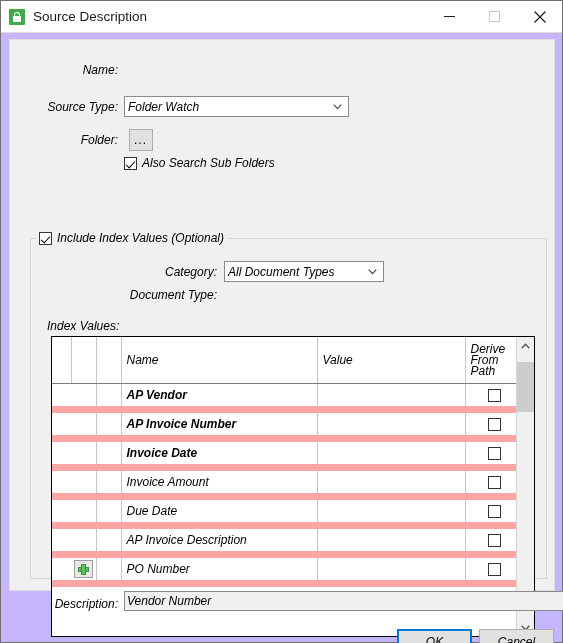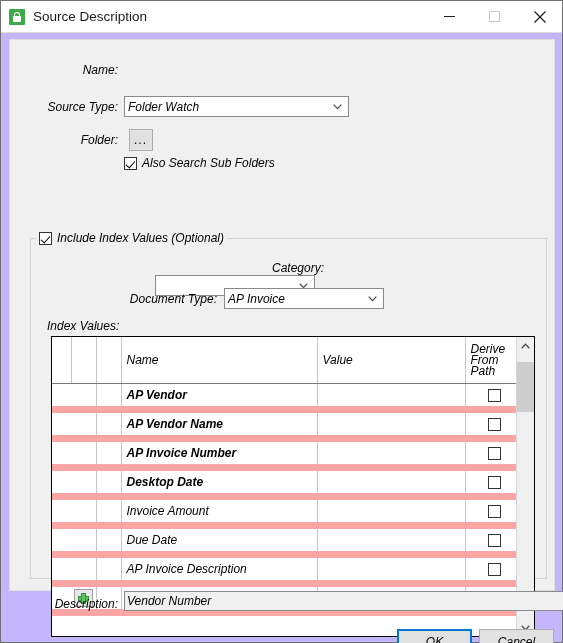--- a/index.html
+++ b/index.html
@@ -265,41 +265,34 @@
           <span>Also Search Sub Folders</span>
         </div>
       </div>
 
       <div class="groupbox">
         <div class="gb-legend">
           <span class="chkbox checked"></span>
           <span>Include Index Values (Optional)</span>
         </div>
 
-        <div class="row" style="left:0px;top:22px;width:400px;flex-direction:column;">
+        <div class="row" style="left:0px;top:22px;width:400px;">
           <div class="lbl" style="width:186px;">Category:</div>
           <div class="cbo" style="margin-left:7px;width:160px;">
+            <span>All Document Types</span>
             <span class="arw">
               <svg width="9" height="6" viewBox="0 0 9 6">
                   <polyline points="0.7,0.7 4.5,4.6 8.3,0.7" fill="none" stroke="#4a4a4a" stroke-width="1.2"></polyline>
                 </svg>
             </span>
           </div>
         </div>
 
         <div class="row" style="left:0px;top:49px;width:400px;">
           <div class="lbl" style="width:186px;">Document Type:</div>
-          <div class="cbo" style="margin-left:7px;width:160px;">
-            <span>AP Invoice</span>
-            <span class="arw">
-              <svg width="9" height="6" viewBox="0 0 9 6">
-                  <polyline points="0.7,0.7 4.5,4.6 8.3,0.7" fill="none" stroke="#4a4a4a" stroke-width="1.2"></polyline>
-                </svg>
-            </span>
-          </div>
         </div>
 
         <div class="gridlabel">Index Values:</div>
 
         <div class="grid-wrap">
           <div class="grid-main">
             <table class="grid">
               <colgroup>
                 <col style="width:19px">
                   <col style="width:25px">
@@ -328,37 +321,29 @@
                     <td class="c2"></td>
                     <td class="c3"></td>
                     <td class="bold">AP Vendor</td>
                     <td class="val-sel"></td>
                     <td class="derive"><span class="dchk"></span></td>
                   </tr>
                   <tr>
                     <td class="c1"></td>
                     <td class="c2"></td>
                     <td class="c3"></td>
-                    <td class="bold">AP Vendor Name</td>
-                    <td class="val-green"></td>
-                    <td class="derive"><span class="dchk"></span></td>
-                  </tr>
-                  <tr>
-                    <td class="c1"></td>
-                    <td class="c2"></td>
-                    <td class="c3"></td>
                     <td class="bold">AP Invoice Number</td>
                     <td class="val-green"></td>
                     <td class="derive"><span class="dchk"></span></td>
                   </tr>
                   <tr>
                     <td class="c1"></td>
                     <td class="c2"></td>
                     <td class="c3"></td>
-                    <td class="bold">Desktop Date</td>
+                    <td class="bold">Invoice Date</td>
                     <td></td>
                     <td class="derive"><span class="dchk"></span></td>
                   </tr>
                   <tr>
                     <td class="c1"></td>
                     <td class="c2"></td>
                     <td class="c3"></td>
                     <td>Invoice Amount</td>
                     <td></td>
                     <td class="derive"><span class="dchk"></span></td>

